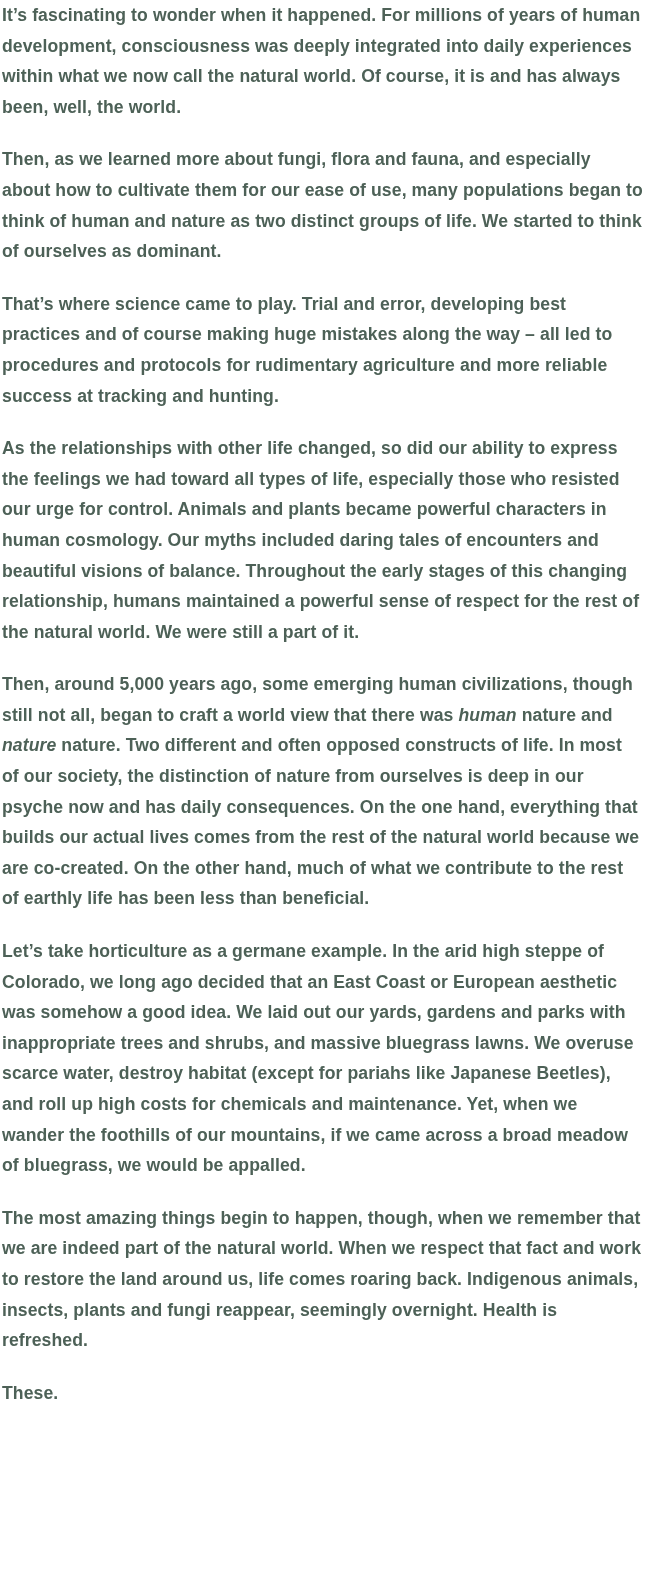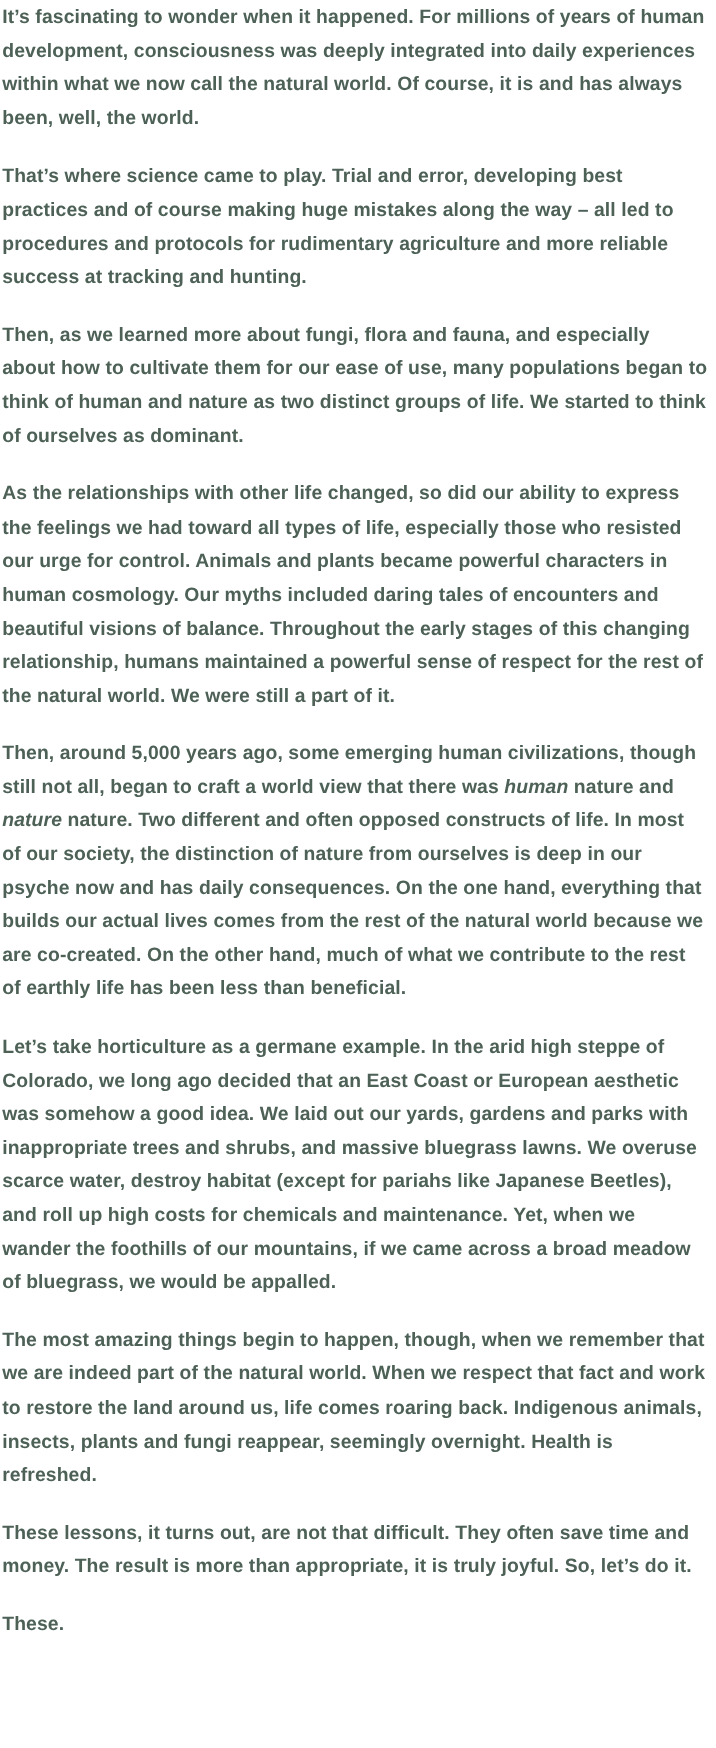--- a/index.html
+++ b/index.html
@@ -33,21 +33,20 @@
   }
   .signature {
     margin-bottom: 0;
   }
 </style>
 </head>
 <body style="background: rgb(255, 255, 255);">
 
 <div class="article" style="color: rgb(77, 97, 87);">
     <p class="para"><span>It’s fascinating to wonder when it happened. For millions of years of human development, consciousness was deeply integrated into daily experiences within what we now call the natural world. Of course, it is and has always been, well, the world.</span></p>
+    <p class="para"><span>Then, as we learned more about fungi, flora and fauna, and especially about how to cultivate them for our ease of use, many populations began to think of human and nature as two distinct groups of life. We started to think of ourselves as dominant.</span></p>
     <p class="para"><span>That’s where science came to play. Trial and error, developing best practices and of course making huge mistakes along the way – all led to procedures and protocols for rudimentary agriculture and more reliable success at tracking and hunting.</span></p>
-    <p class="para"><span>Then, as we learned more about fungi, flora and fauna, and especially about how to cultivate them for our ease of use, many populations began to think of human and nature as two distinct groups of life. We started to think of ourselves as dominant.</span></p>
     <p class="para"><span>As the relationships with other life changed, so did our ability to express the feelings we had toward all types of life, especially those who resisted our urge for control. Animals and plants became powerful characters in human cosmology. Our myths included daring tales of encounters and beautiful visions of balance. Throughout the early stages of this changing relationship, humans maintained a powerful sense of respect for the rest of the natural world. We were still a part of it.</span></p>
     <p class="para"><span>Then, around 5,000 years ago, some emerging human civilizations, though still not all, began to craft a world view that there was </span><em>human</em><span> nature and </span><em>nature</em><span> nature. Two different and often opposed constructs of life. In most of our society, the distinction of nature from ourselves is deep in our psyche now and has daily consequences. On the one hand, everything that builds our actual lives comes from the rest of the natural world because we are co-created. On the other hand, much of what we contribute to the rest of earthly life has been less than beneficial.</span></p>
     <p class="para"><span>Let’s take horticulture as a germane example. In the arid high steppe of Colorado, we long ago decided that an East Coast or European aesthetic was somehow a good idea. We laid out our yards, gardens and parks with inappropriate trees and shrubs, and massive bluegrass lawns. We overuse scarce water, destroy habitat (except for pariahs like Japanese Beetles), and roll up high costs for chemicals and maintenance. Yet, when we wander the foothills of our mountains, if we came across a broad meadow of bluegrass, we would be appalled.</span></p>
     <p class="para"><span>The most amazing things begin to happen, though, when we remember that we are indeed part of the natural world. When we respect that fact and work to restore the land around us, life comes roaring back. Indigenous animals, insects, plants and fungi reappear, seemingly overnight. Health is refreshed.</span></p>
-    <p class="para"><span>These lessons, it turns out, are not that difficult. They often save time and money. The result is more than appropriate, it is truly joyful. So, let’s do it.</span></p>
     <p class="para"><span>These.</span></p>
   </div>
 
 </body></html>

